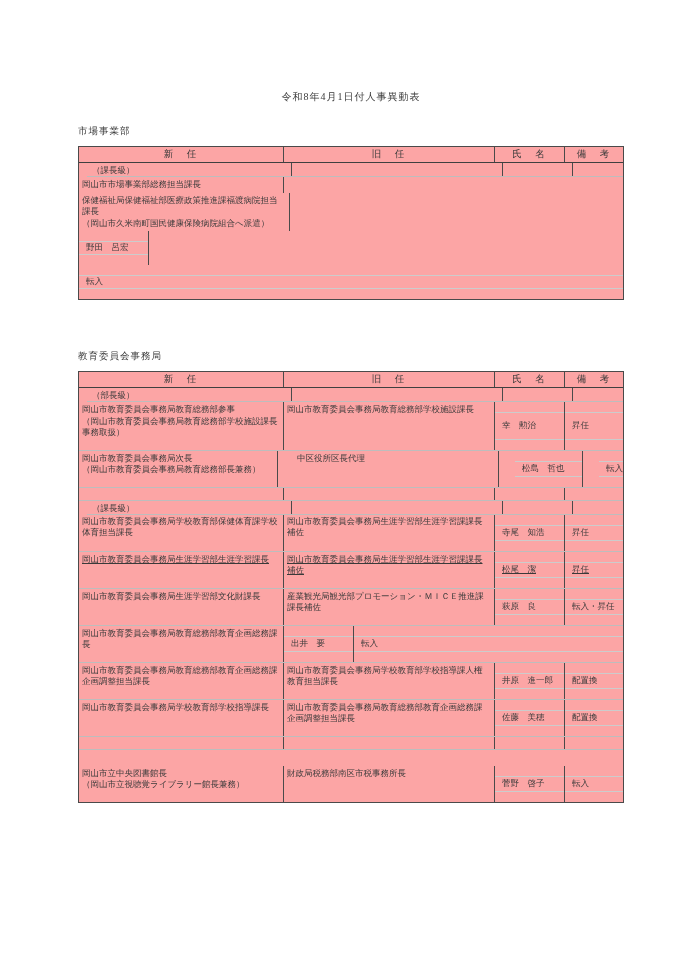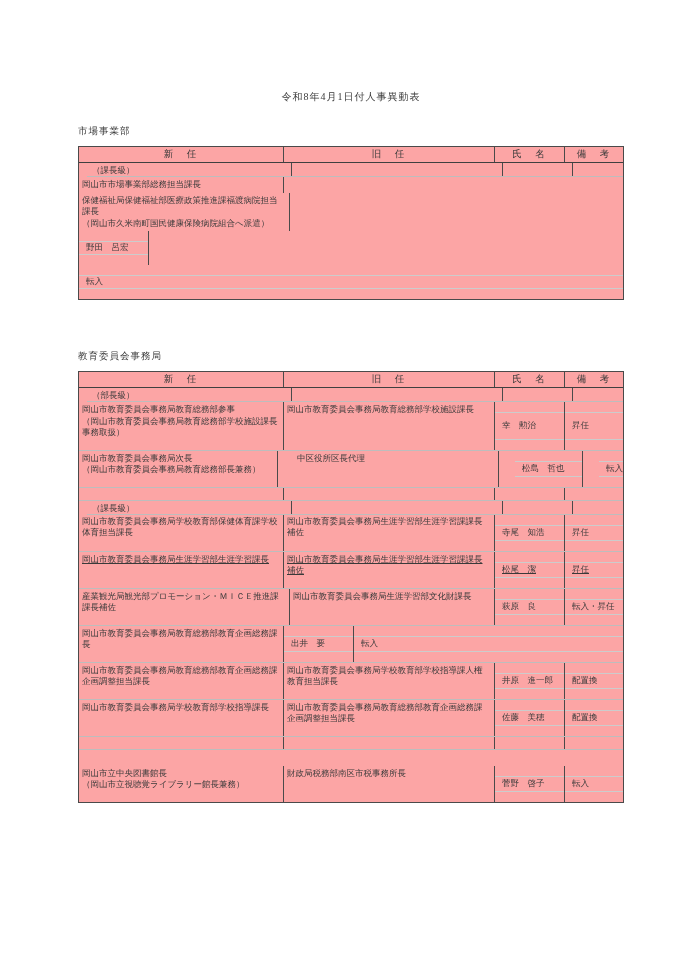--- a/index.html
+++ b/index.html
@@ -193,26 +193,26 @@
                 <div class="sub-mid">松尾　潔</div>
                 <div class="sub-bot"></div>
               </div>
               <div class="cell c4 subcol">
                 <div class="sub-top"></div>
                 <div class="sub-mid">昇任</div>
                 <div class="sub-bot"></div>
               </div>
             </div>
             <div class="row record" style="min-height: 36px;">
+              <div class="cell c1">
+                <div class="line">岡山市教育委員会事務局生涯学習部文化財課長</div>
+              </div>
               <div class="cell c2">
                 <div class="line">産業観光局観光部プロモーション・ＭＩＣＥ推進課</div>
                 <div class="line">課長補佐</div>
-              </div>
-              <div class="cell c1">
-                <div class="line">岡山市教育委員会事務局生涯学習部文化財課長</div>
               </div>
               <div class="cell c3 subcol">
                 <div class="sub-top"></div>
                 <div class="sub-mid">萩原　良</div>
                 <div class="sub-bot"></div>
               </div>
               <div class="cell c4 subcol">
                 <div class="sub-top"></div>
                 <div class="sub-mid">転入・昇任</div>
                 <div class="sub-bot"></div>

